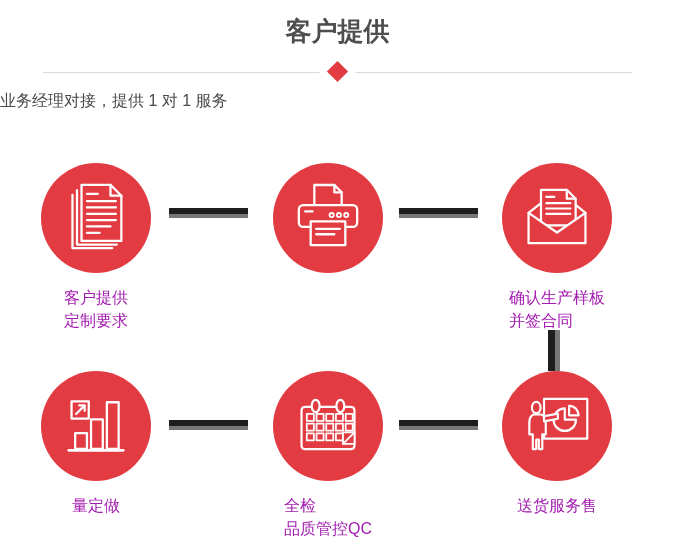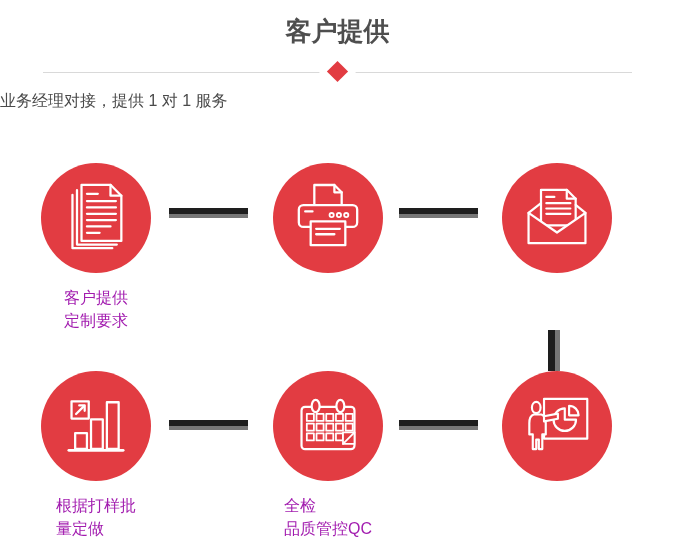--- a/index.html
+++ b/index.html
@@ -116,39 +116,44 @@
         <path class="ic" stroke-width="2.5" d="M 24 10 H 33"></path>
         <path class="ic" stroke-width="2.5" d="M 24 17 H 51"></path>
         <path class="ic" stroke-width="2.5" d="M 24 23 H 51"></path>
         <path class="ic" stroke-width="2.5" d="M 24 29 H 51"></path>
         <path class="ic" stroke-width="2.5" d="M 4 28 L 18 17"></path>
         <path class="ic" stroke-width="2.5" d="M 68 28 L 57 19"></path>
         <path class="ic ic-fill" stroke-width="2.5" d="M 4 28 L 36 50 L 68 28 V 62 H 4 Z"></path>
       </svg>
     </span>
   </div>
+  <div class="label">
+    <div class="label-inner">
+      <div>确认生产样板</div>
+      <div>并签合同</div>
+    </div>
+  </div>
 </div>
 
 <div class="step col1 row2">
   <div class="circle">
     <span>
       <svg width="58" height="58" viewBox="0 0 64 64">
         <path class="ic" stroke-width="3" d="M 2 61 H 62"></path>
         <rect class="ic" stroke-width="2.5" x="9" y="42" width="13" height="17.5"></rect>
         <rect class="ic" stroke-width="2.5" x="26.5" y="27" width="13" height="32.5"></rect>
         <rect class="ic" stroke-width="2.5" x="44" y="8" width="13" height="51.5"></rect>
         <rect class="ic ic-fill" stroke-width="2.5" x="5" y="7" width="19" height="19"></rect>
         <path class="ic" stroke-width="2.5" d="M 10 21 L 19 12"></path>
         <path class="ic" stroke-width="2.5" d="M 13.5 11.5 H 19.5 V 17.5"></path>
       </svg>
     </span>
   </div>
   <div class="label">
     <div class="label-inner">
-      <div>根据打样批</div>
       <div>量定做</div>
     </div>
   </div>
 </div>
 
 <div class="step col2 row2">
   <div class="circle">
     <span>
       <svg width="60" height="57" viewBox="0 0 68 64">
         <rect class="ic ic-fill" stroke-width="2.5" x="4" y="12" width="60" height="48" rx="4"></rect>
@@ -189,20 +194,21 @@
         <path class="ic" stroke-width="2.5" d="M 46 28 L 46 15 A 13 13 0 1 0 59 28 Z"></path>
         <path class="ic" stroke-width="2.5" d="M 51 23 V 12 A 11 11 0 0 1 62 23 Z"></path>
         <ellipse class="ic ic-fill" stroke-width="2.5" cx="13" cy="14" rx="5" ry="6.5"></ellipse>
         <path class="ic ic-fill" stroke-width="2.5" d="M 10 22 C 7 23 5 27 5 32 L 5 45 L 9 45 L 9 62 L 13 62 L 13 51 L 16 51 L 16 62 L 20 62 L 20 45 L 24 45 L 24 32 C 24 27 22 23 19 22 Z"></path>
         <path class="ic ic-fill" stroke-width="2.5" d="M 22 24 L 38 21 L 38 27 L 22 30 Z"></path>
       </svg>
     </span>
   </div>
   <div class="label">
     <div class="label-inner">
+      <div>送货服务售</div>
     </div>
   </div>
 </div>
 
 <div class="hbar h1">
     <div class="bar-dark"></div>
     <div class="bar-gray"></div>
   </div>
 <div class="hbar h2">
     <div class="bar-dark"></div>

